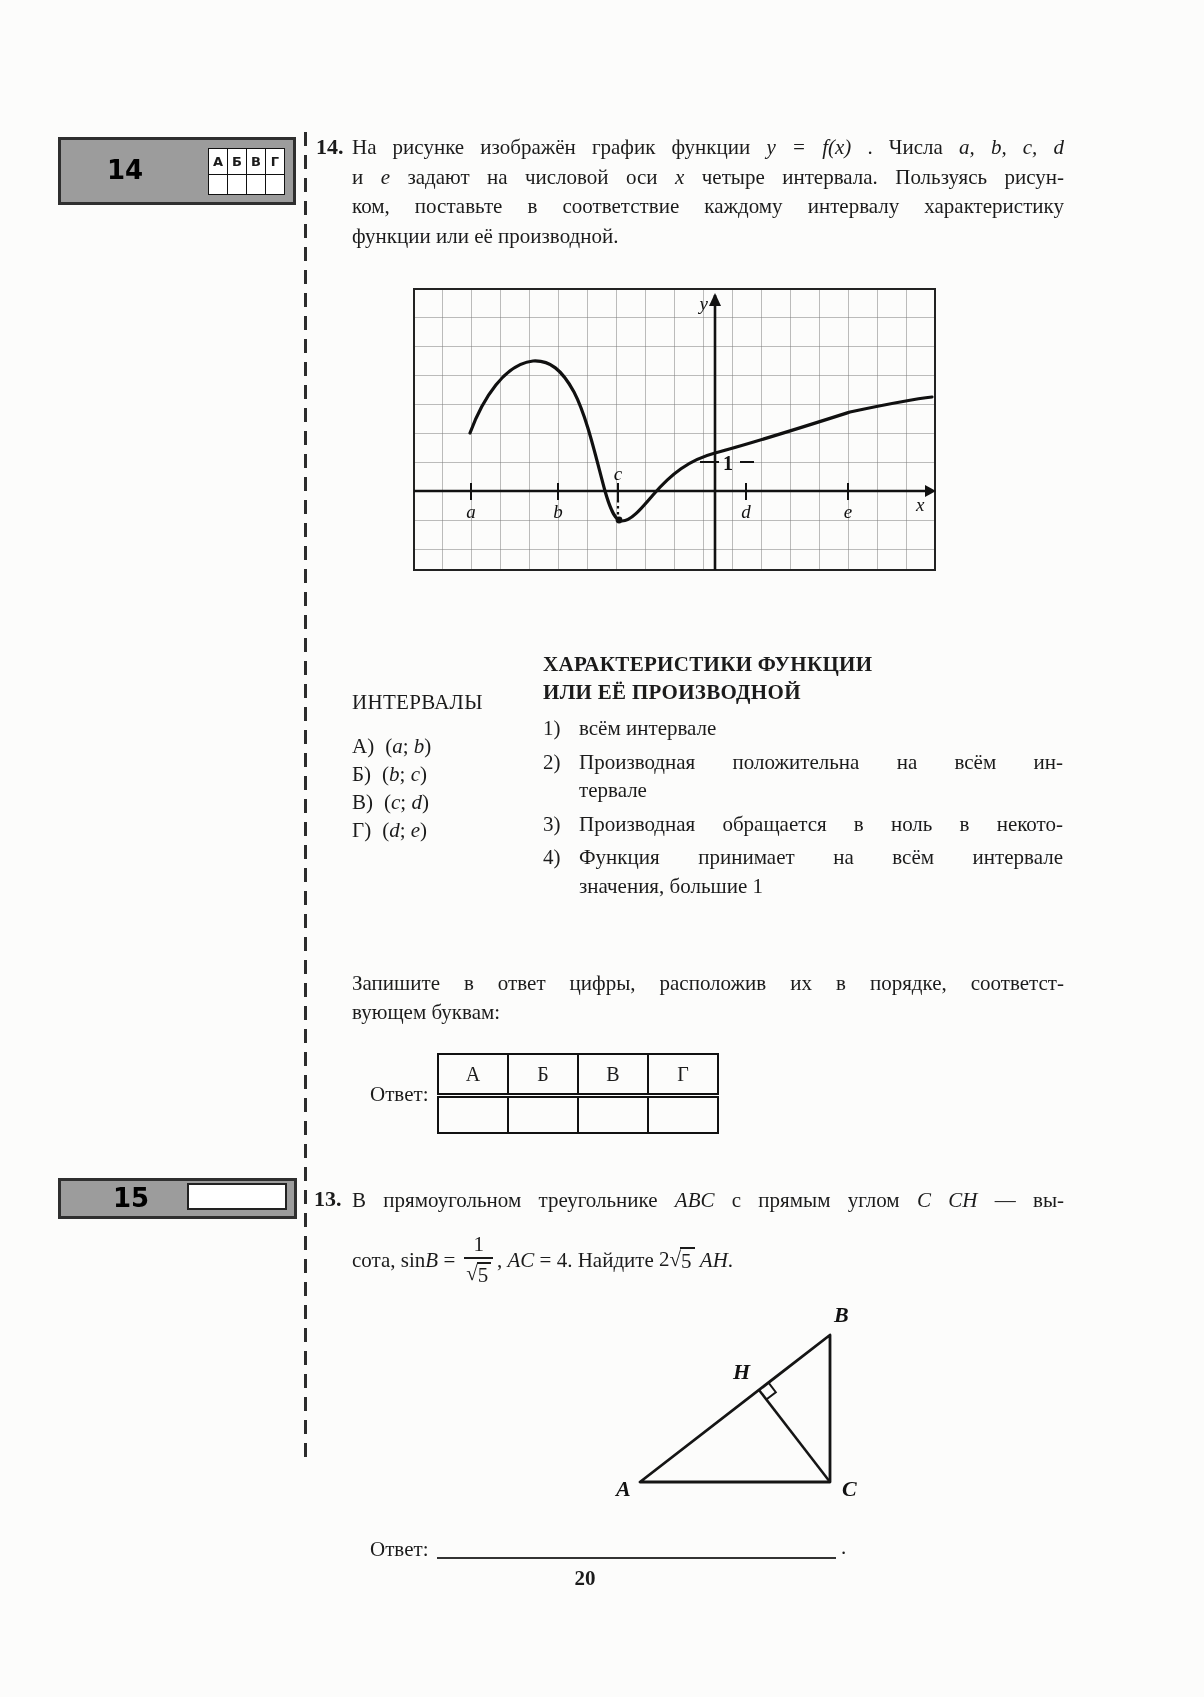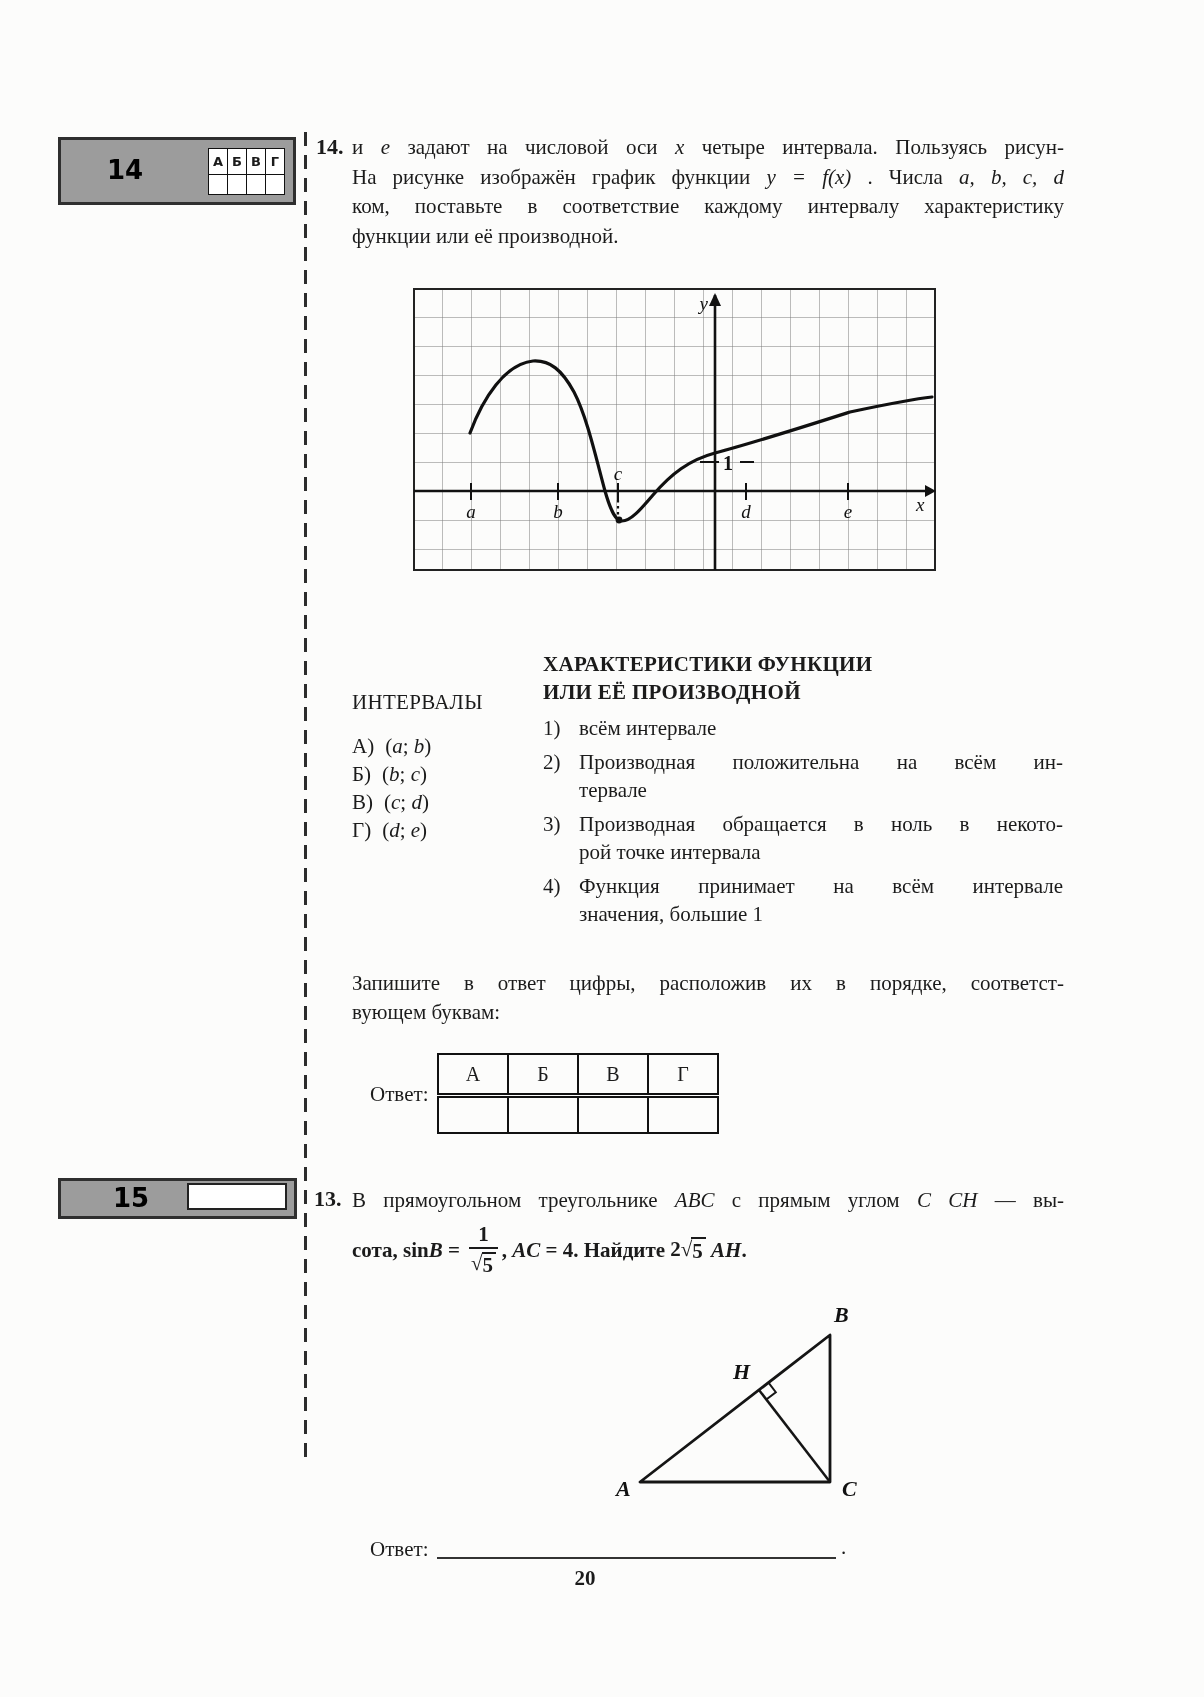--- a/index.html
+++ b/index.html
@@ -49,21 +49,21 @@
 
   #instruction{position:absolute;left:352px;top:969px;width:712px;font-size:21px;line-height:28.5px;}
 
   #ans14-label{position:absolute;left:370px;top:1082px;font-size:21px;}
   #ans14-table{position:absolute;left:437px;top:1053px;width:282px;border-collapse:collapse;table-layout:fixed;}
   #ans14-table th{height:36px;border:2px solid #111;border-bottom:5px double #111;font-weight:normal;font-size:20px;}
   #ans14-table td{height:32px;border:2px solid #111;}
 
   #p15-statement{position:absolute;left:352px;top:1186px;width:712px;font-size:21px;}
   #p15-l1{line-height:29.5px;}
-  .rich-flex{display:flex;align-items:center;height:58px;margin-top:6px;font-weight:bold;}
+  .rich-flex{display:flex;align-items:center;height:58px;margin-top:16px;}
   .rich-flex span{white-space:pre;}
   .frac{display:inline-flex;flex-direction:column;align-items:center;margin:0 4px;transform:translateY(-1px);}
   .fnum{padding:0 9px 2px;border-bottom:2px solid #1a1a1a;line-height:1.05;}
   .fden{padding-top:3px;line-height:1.05;display:inline-flex;align-items:flex-start;}
   .rsign{margin-right:-1px;}
   .rad{border-top:2px solid #1a1a1a;padding:0 3px 0 1px;}
   .sqrtwrap{display:inline-flex;align-items:flex-start;}
 
   #triangle-fig{position:absolute;left:600px;top:1300px;}
   .t-lab{font:bold italic 22px "Liberation Serif",serif;fill:#111;}
@@ -101,22 +101,22 @@
   <div id="box15" class="margin-box">
     <div class="box-num">15</div>
     <div class="blank"></div>
   </div>
 
   <div class="dash-divider"></div>
 
   <div id="pnum14" class="prob-num">14.</div>
 
   <div id="p14-statement" class="bodytext">
+    <div class="jline"><span>На рисунке изображён график функции </span><span class="it">y = f(x)</span><span> . Числа </span><span class="it">a, b, c, d</span></div>
     <div class="jline"><span>и </span><span class="it">e</span><span> задают на числовой оси </span><span class="it">x</span><span> четыре интервала. Пользуясь рисун-</span></div>
-    <div class="jline"><span>На рисунке изображён график функции </span><span class="it">y = f(x)</span><span> . Числа </span><span class="it">a, b, c, d</span></div>
     <div class="jline"><span>ком, поставьте в соответствие каждому интервалу характеристику</span></div>
     <div><span>функции или её производной.</span></div>
   </div>
 
   <svg id="graph-fig" width="523" height="283" viewBox="0 0 523 283">
     <defs>
       <pattern id="gp" width="29" height="29" patternUnits="userSpaceOnUse">
         <path d="M 29 0 L 0 0 0 29" fill="none" stroke="#7a7a7a" stroke-width="1"></path>
       </pattern>
     </defs>
@@ -179,21 +179,20 @@
       <div>всём интервале</div>
     </div>
     <div class="char-item">
       <span class="char-num">2)</span>
       <div class="jline">Производная положительна на всём ин-</div>
       <div>тервале</div>
     </div>
     <div class="char-item">
       <span class="char-num">3)</span>
       <div class="jline">Производная обращается в ноль в некото-</div>
-      <div>рой точке интервала</div>
     </div>
     <div class="char-item">
       <span class="char-num">4)</span>
       <div class="jline">Функция принимает на всём интервале</div>
       <div>значения, большие 1</div>
     </div>
   </div>
 
   <div id="instruction">
     <div class="jline">Запишите в ответ цифры, расположив их в порядке, соответст-</div>

